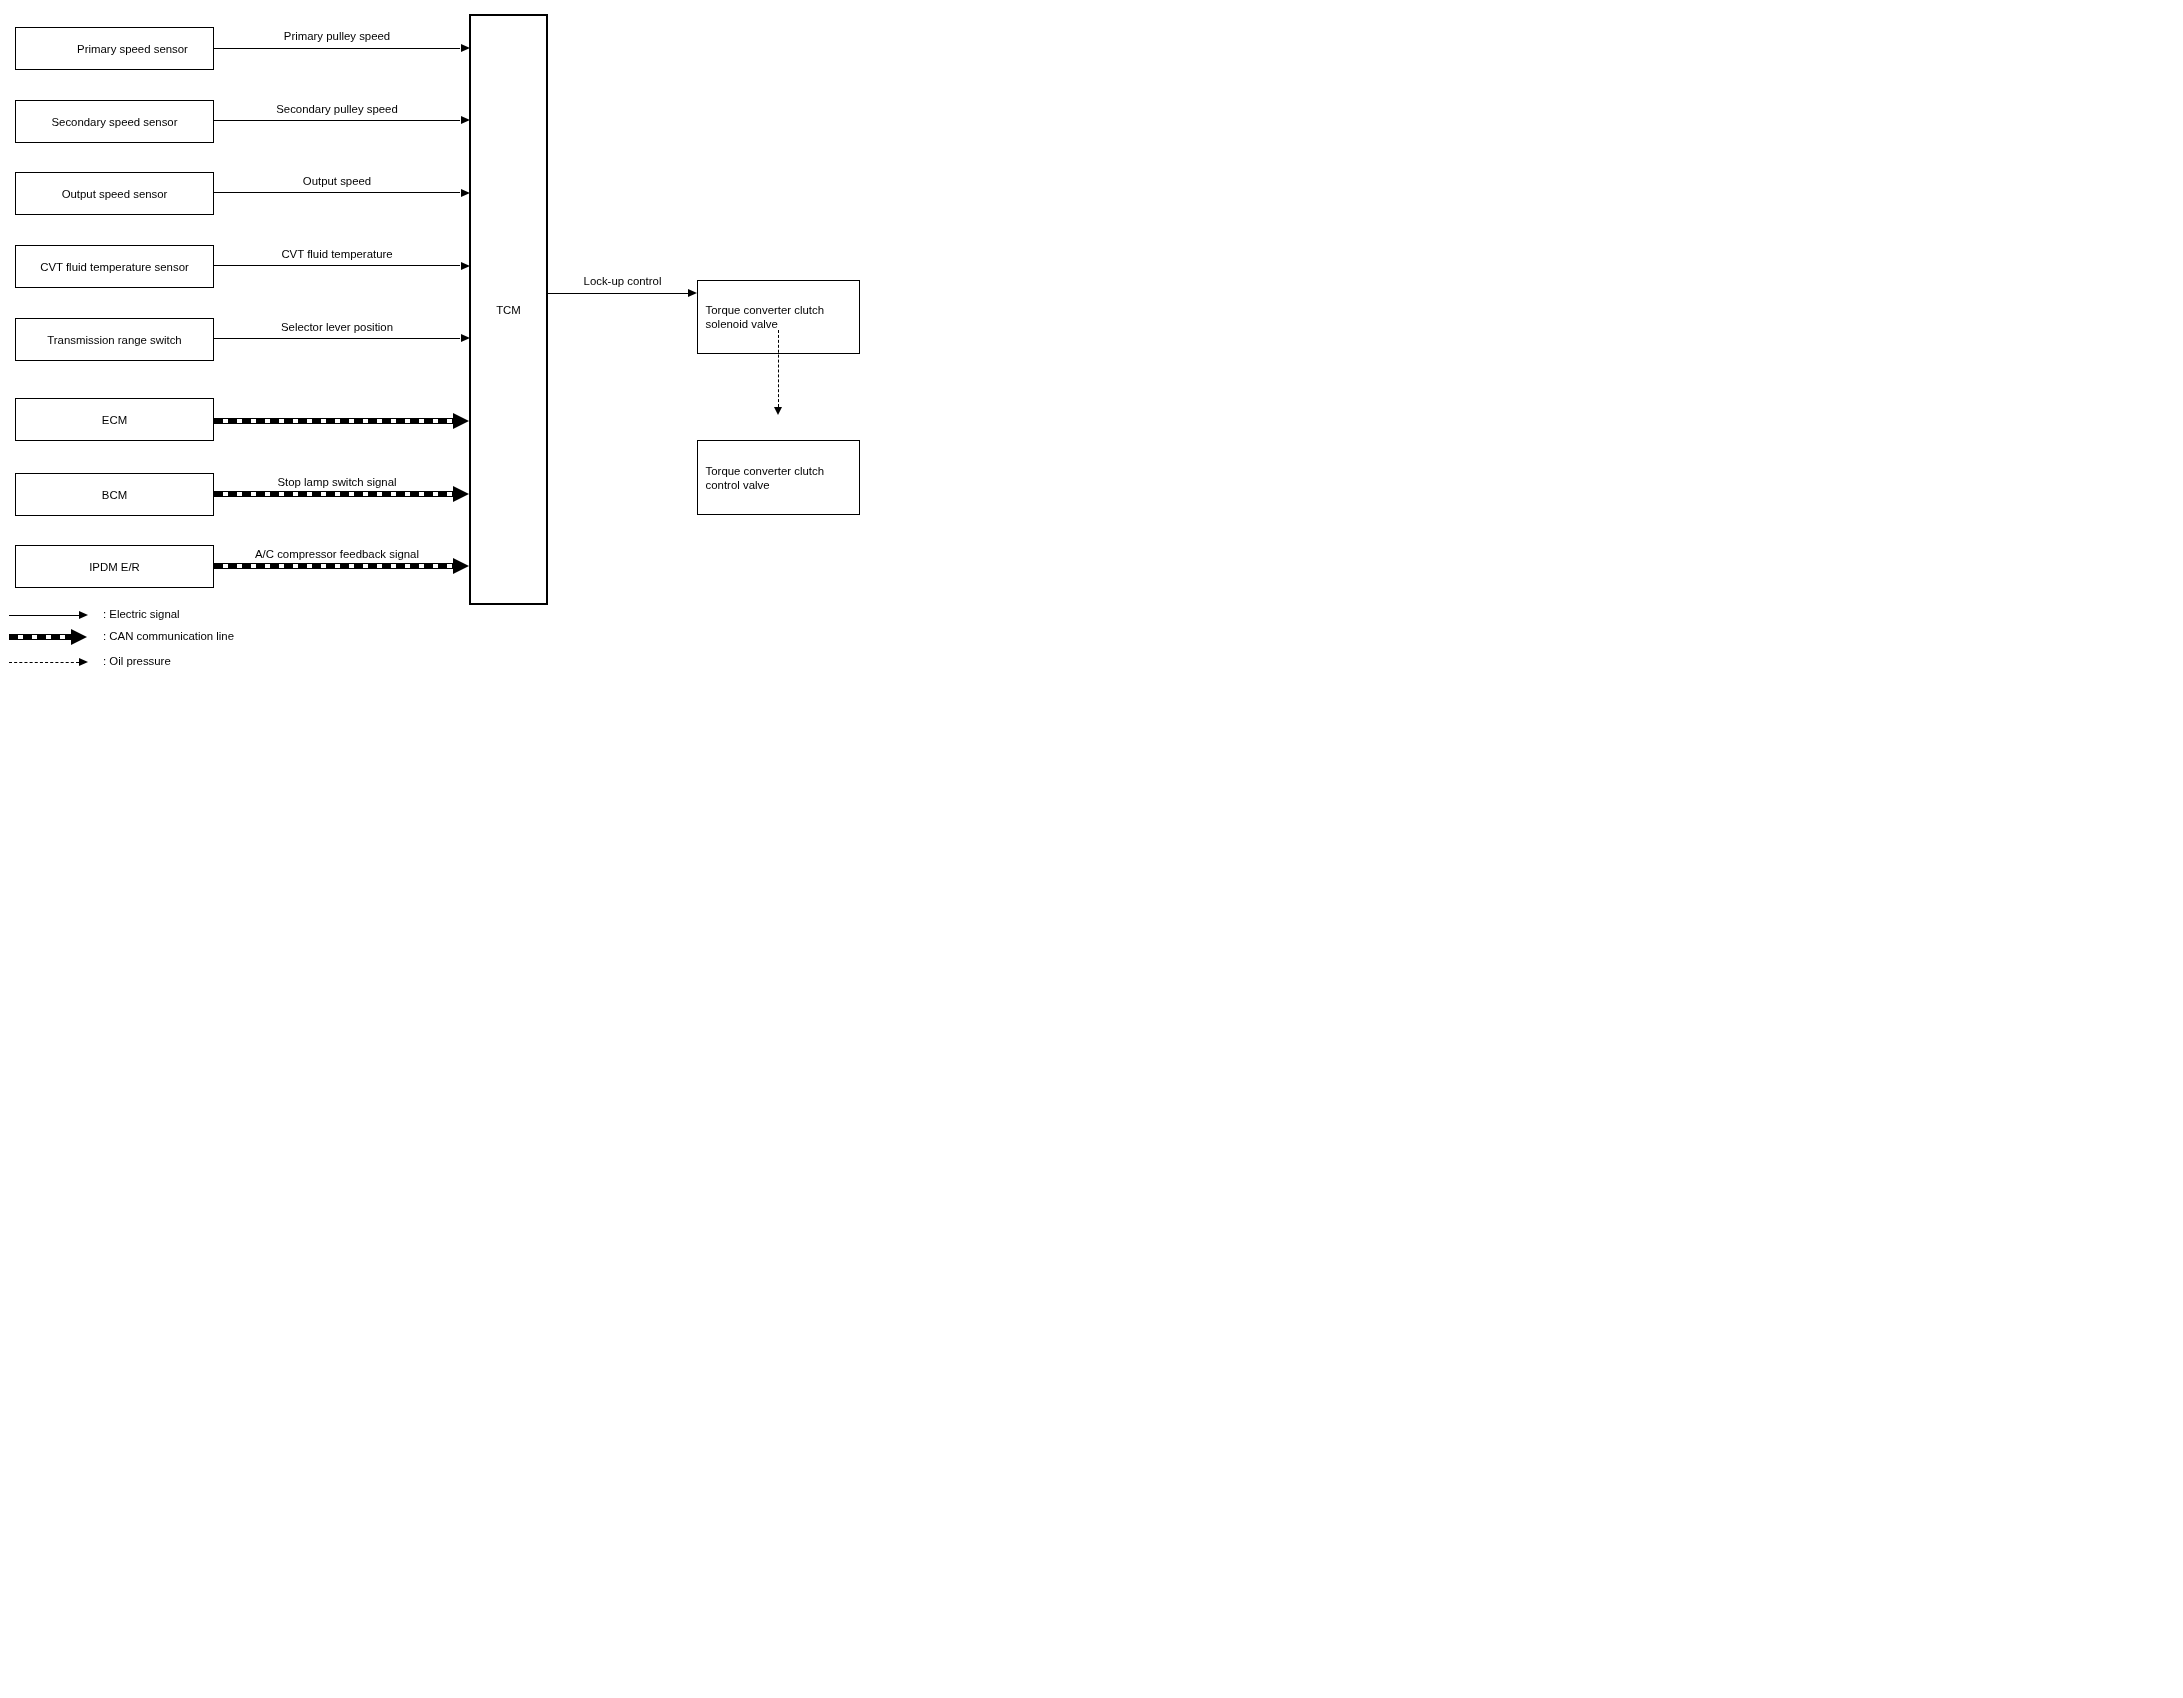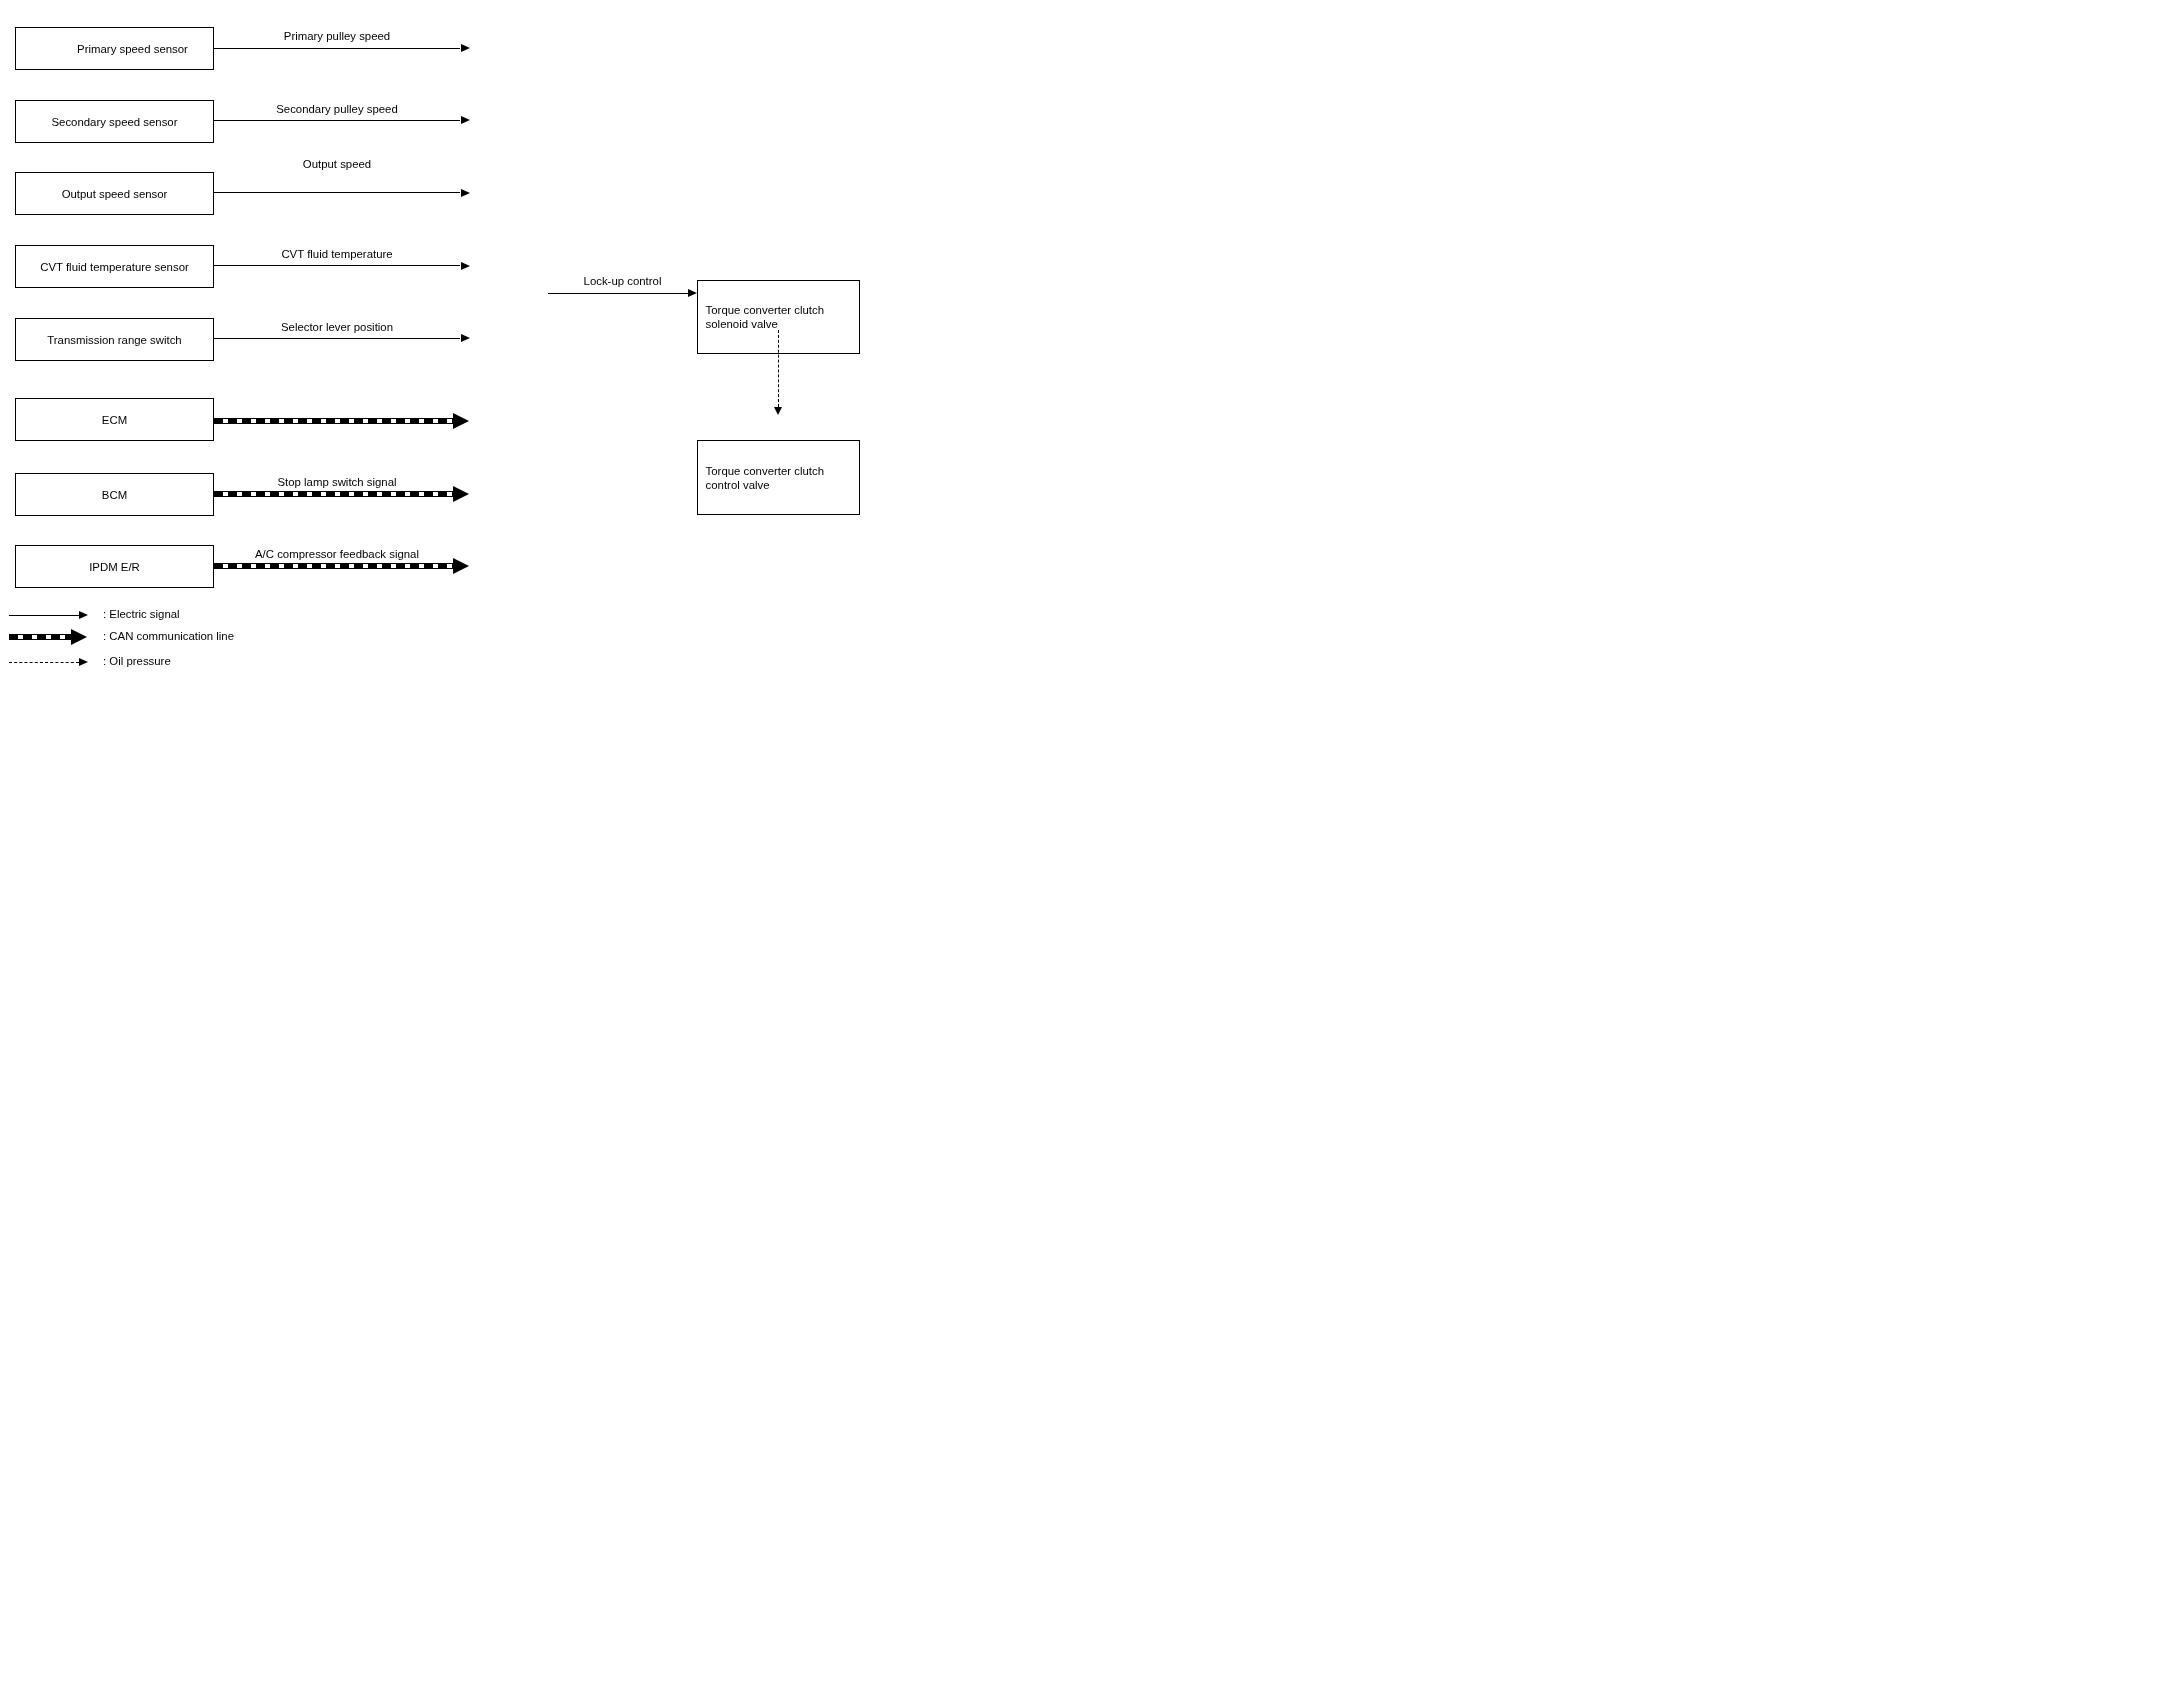--- a/index.html
+++ b/index.html
@@ -50,20 +50,21 @@
 
   <div class="box leftbox b-r1">Primary speed sensor</div>
   <div class="box leftbox b-r2">Secondary speed sensor</div>
   <div class="box leftbox b-r3">Output speed sensor</div>
   <div class="box leftbox b-r4">CVT fluid temperature sensor</div>
   <div class="box leftbox b-r5">Transmission range switch</div>
   <div class="box leftbox b-r6">ECM</div>
   <div class="box leftbox b-r7">BCM</div>
   <div class="box leftbox b-r8">IPDM E/R</div>
 
+  <div class="box tcmbox">TCM</div>
 
   <div class="e-line" style="left:214px; top:48px;  width:246px;"></div>
   <div class="e-head" style="left:461px; top:44px;"></div>
   <div class="e-line" style="left:214px; top:120px; width:246px;"></div>
   <div class="e-head" style="left:461px; top:116px;"></div>
   <div class="e-line" style="left:214px; top:192px; width:246px;"></div>
   <div class="e-head" style="left:461px; top:189px;"></div>
   <div class="e-line" style="left:214px; top:265px; width:246px;"></div>
   <div class="e-head" style="left:461px; top:262px;"></div>
   <div class="e-line" style="left:214px; top:338px; width:246px;"></div>
@@ -71,21 +72,21 @@
 
   <div class="can-shaft" style="left:214px; top:418px;  width:239px;"></div>
   <div class="can-head" style="left:453px; top:413px;"></div>
   <div class="can-shaft" style="left:214px; top:491px;  width:239px;"></div>
   <div class="can-head" style="left:453px; top:486px;"></div>
   <div class="can-shaft" style="left:214px; top:563px; width:239px;"></div>
   <div class="can-head" style="left:453px; top:558px;"></div>
 
   <div class="sig-label lbl-arrow" style="top:30px;">Primary pulley speed</div>
   <div class="sig-label lbl-arrow" style="top:103px;">Secondary pulley speed</div>
-  <div class="sig-label lbl-arrow" style="top:158px;">Output speed</div>
+  <div class="sig-label lbl-arrow" style="top:175px;">Output speed</div>
   <div class="sig-label lbl-arrow" style="top:248px;">CVT fluid temperature</div>
   <div class="sig-label lbl-arrow" style="top:321px;">Selector lever position</div>
 
 
   <div class="sig-label lbl-arrow" style="top:476px;">Stop lamp switch signal</div>
   <div class="sig-label lbl-arrow" style="top:548px;">A/C compressor feedback signal</div>
 
   <div class="e-line" style="left:548px; top:293px; width:140px;"></div>
   <div class="e-head" style="left:688px; top:289px;"></div>
   <div class="sig-label" style="left:548px; width:149px; top:275px;">Lock-up control</div>

